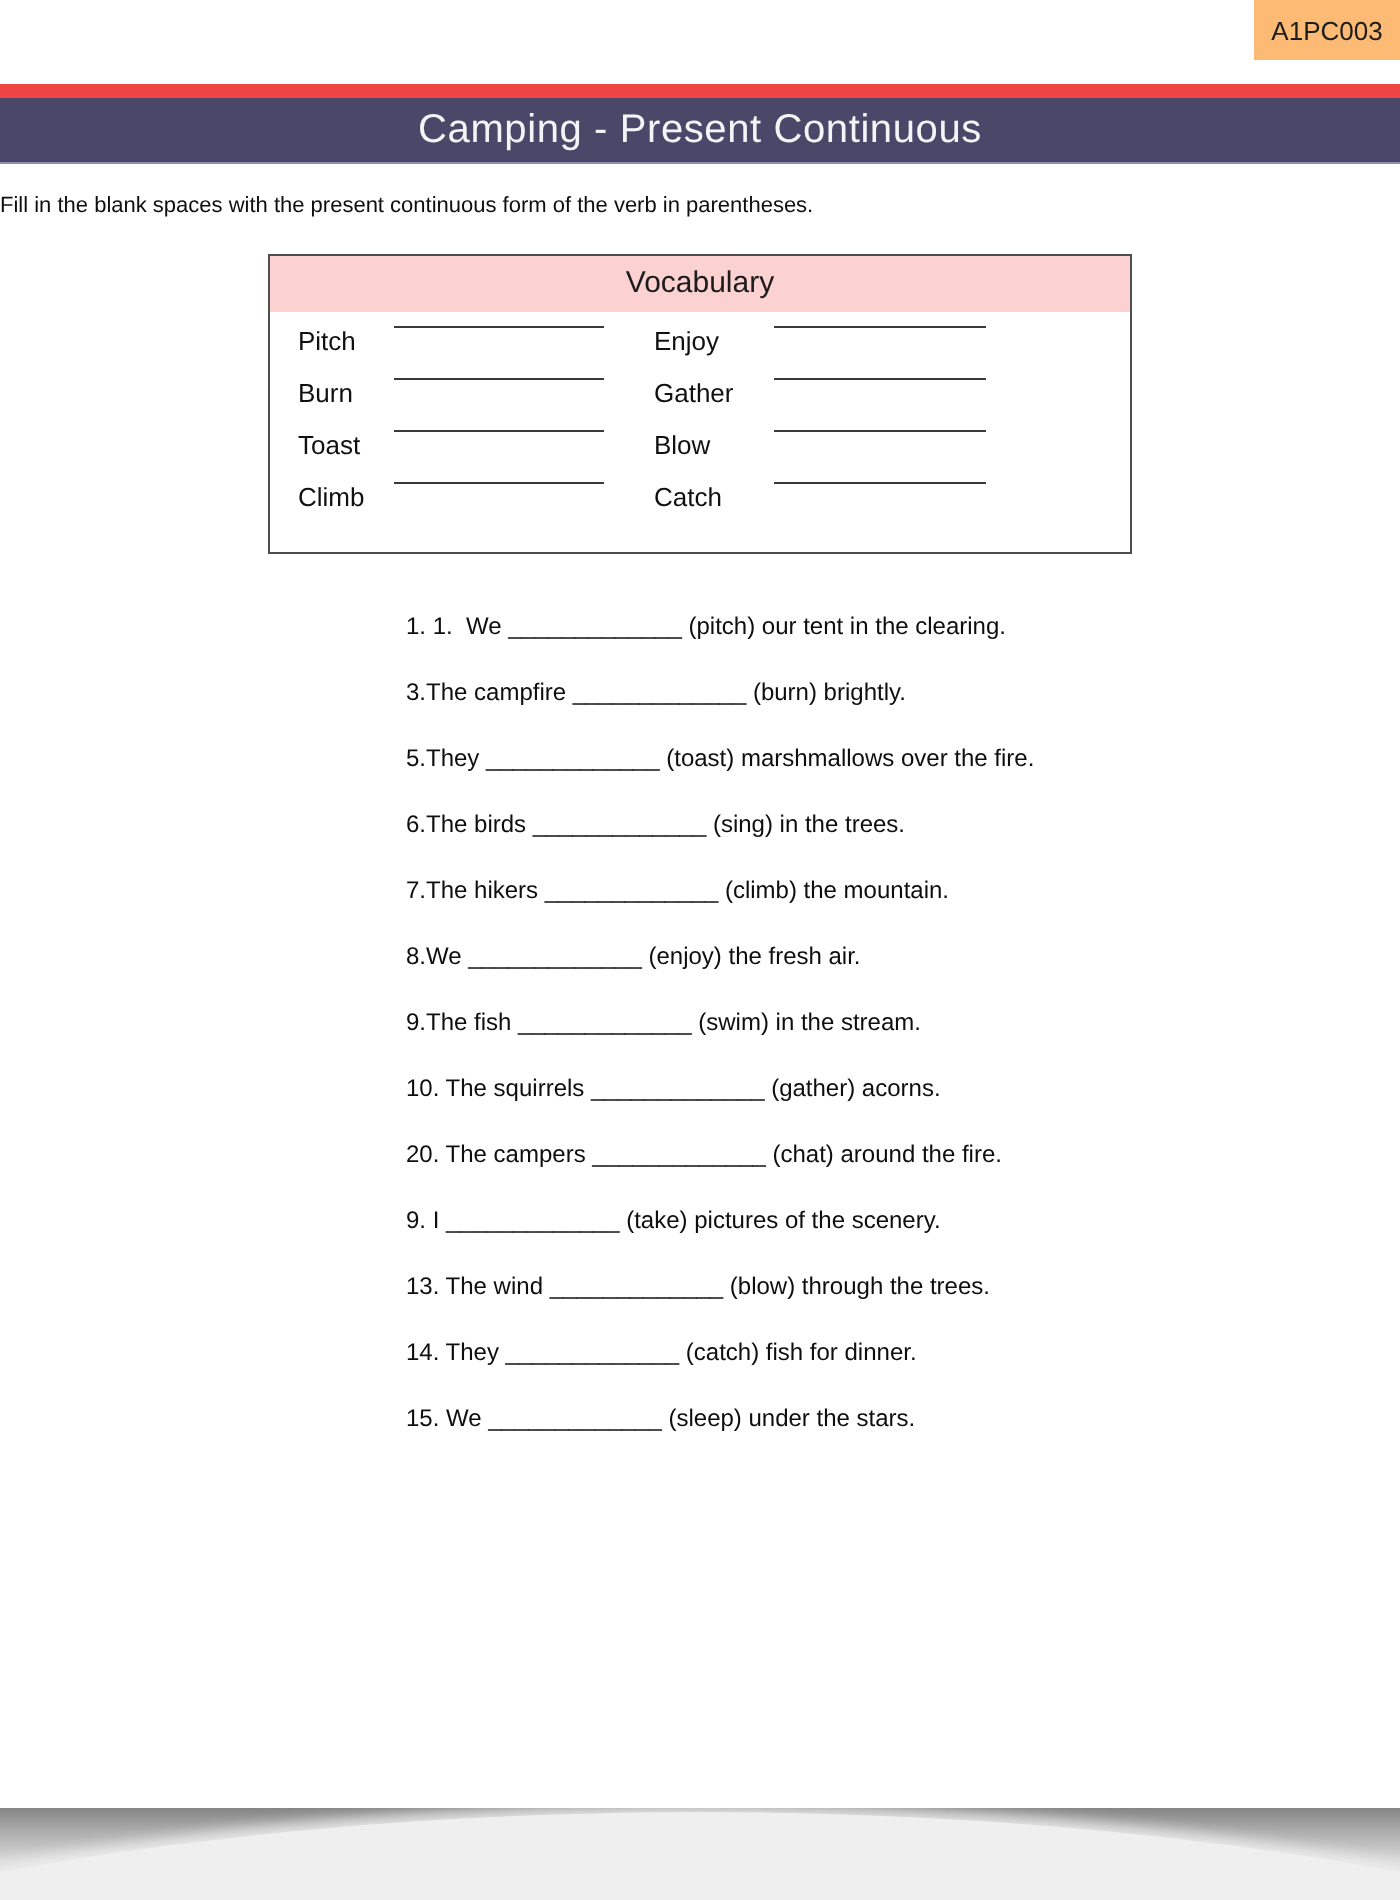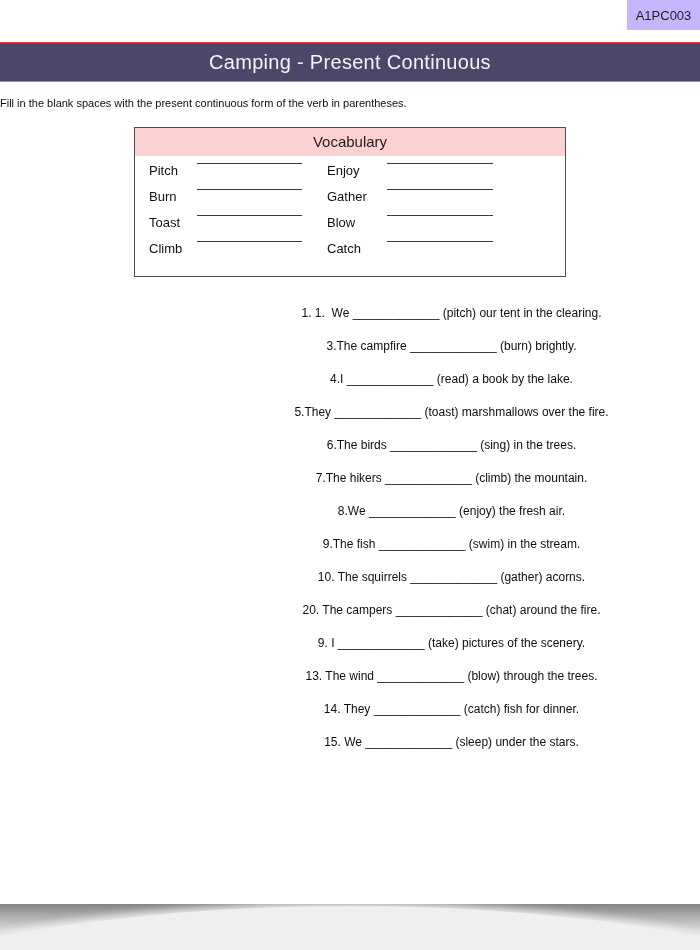--- a/index.html
+++ b/index.html
@@ -9,31 +9,31 @@
     position:relative;
     overflow:hidden;
     font-family:"Liberation Sans", sans-serif;
     color:#111111;
   }
 
   
   .code-box {
     position:absolute; top:0; right:0;
     width:73px; height:30px;
-    background:#c4b5fd;
+    background:#fdba74;
     display:flex; align-items:center; justify-content:center;
     font-size:13px; color:#1d1d1d;
   }
 
   
   .title-bar {
     margin-top:42px;
     height:40px;
     background:#4a4768;
-    border-top:1px solid #ef4444;
+    border-top:7px solid #ef4444;
     border-bottom:1px solid #908eb0;
     display:flex; align-items:center; justify-content:center;
   }
   .title-bar h1 {
     color:#f4f4f6;
     font-size:20px;
     font-weight:normal;
     letter-spacing:0.3px;
   }
 
@@ -64,21 +64,21 @@
     display:flex;
     align-items:flex-start;
     height:26px;
   }
   .v-word  { width:48px;  font-size:13px; line-height:16px; color:#101010; }
   .v-word2 { width:60px;  margin-left:25px; }
   .v-line  { width:105px; border-bottom:1.4px solid #3a3a3a; margin-bottom:3px; }
   .v-line2 { width:106px; }
 
   
-  .sentences { margin:29px 0 0 203px;text-align:center; }
+  .sentences { margin:29px 0 0 203px; }
   .sentence {
     font-size:12px;
     line-height:14px;
     margin-bottom:19px;
     white-space:pre;
     color:#0e0e0e;
   }
 
   
   .footer-curl {
@@ -141,21 +141,20 @@
       <span class="v-word v-word2">Catch</span>
       <span class="v-line v-line2"></span>
     </div>
 
   </div>
 </div>
 
 <div class="sentences">
   <div class="sentence">1. 1.  We _____________ (pitch) our tent in the clearing.</div>
   <div class="sentence">3.The campfire _____________ (burn) brightly.</div>
-  <div class="sentence">4.I _____________ (read) a book by the lake.</div>
   <div class="sentence">5.They _____________ (toast) marshmallows over the fire.</div>
   <div class="sentence">6.The birds _____________ (sing) in the trees.</div>
   <div class="sentence">7.The hikers _____________ (climb) the mountain.</div>
   <div class="sentence">8.We _____________ (enjoy) the fresh air.</div>
   <div class="sentence">9.The fish _____________ (swim) in the stream.</div>
   <div class="sentence">10. The squirrels _____________ (gather) acorns.</div>
   <div class="sentence">20. The campers _____________ (chat) around the fire.</div>
   <div class="sentence">9. I _____________ (take) pictures of the scenery.</div>
   <div class="sentence">13. The wind _____________ (blow) through the trees.</div>
   <div class="sentence">14. They _____________ (catch) fish for dinner.</div>

